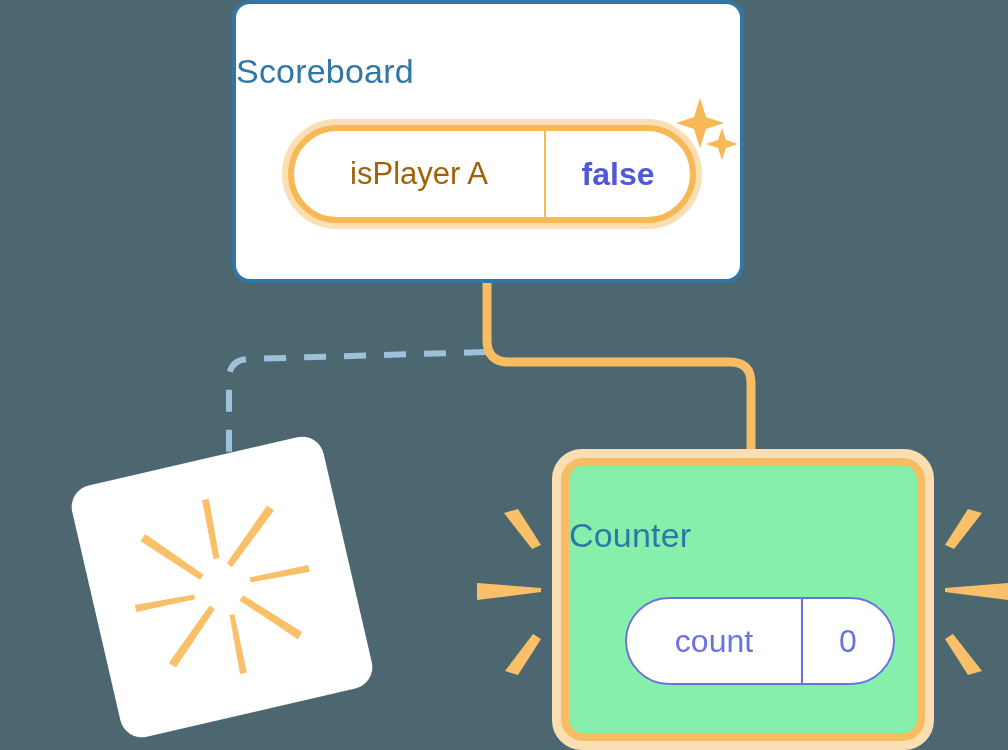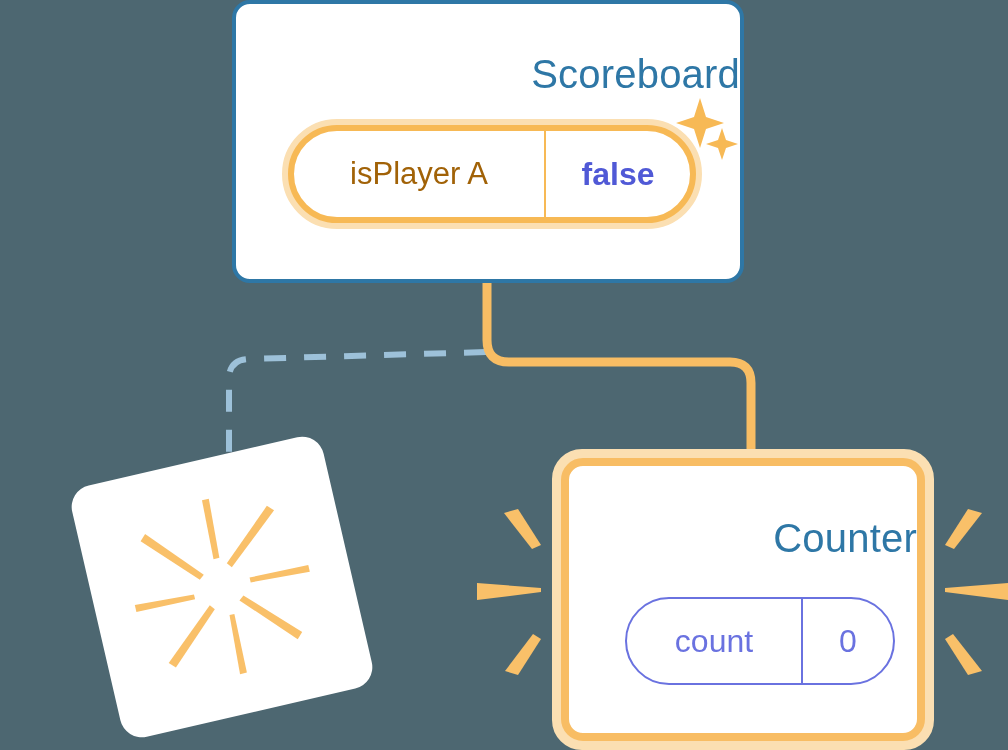--- a/index.html
+++ b/index.html
@@ -33,23 +33,23 @@
     top: 0px;
     width: 512px;
     height: 283px;
     box-sizing: border-box;
     background: #ffffff;
     border: 4px solid #2e77a6;
     border-radius: 18px;
     z-index: 6;
   }
   .card-title {
-    text-align: right;
+    text-align: left;
     color: #2e77a6;
-    font-size: 40px;
+    font-size: 34px;
     font-weight: 400;
     letter-spacing: 0.2px;
     font-family: "Liberation Sans", sans-serif;
   }
   .card-scoreboard .card-title {
     margin-top: 48px;
   }
 
   
   .pill-wrap-sb {
@@ -112,21 +112,21 @@
     border-radius: 30px;
     background: #fbdfb2;
     z-index: 6;
   }
   .card-counter-inner {
     position: absolute;
     left: 0; top: 0; right: 0; bottom: 0;
     box-sizing: border-box;
     border: 8px solid #f8bd64;
     border-radius: 22px;
-    background: #ffffff;
+    background: #86efac;
   }
   .card-counter .card-title {
     margin-top: 50px;
   }
 
   
   .pill-ct {
     position: absolute;
     left: 56px;
     top: 131px;

